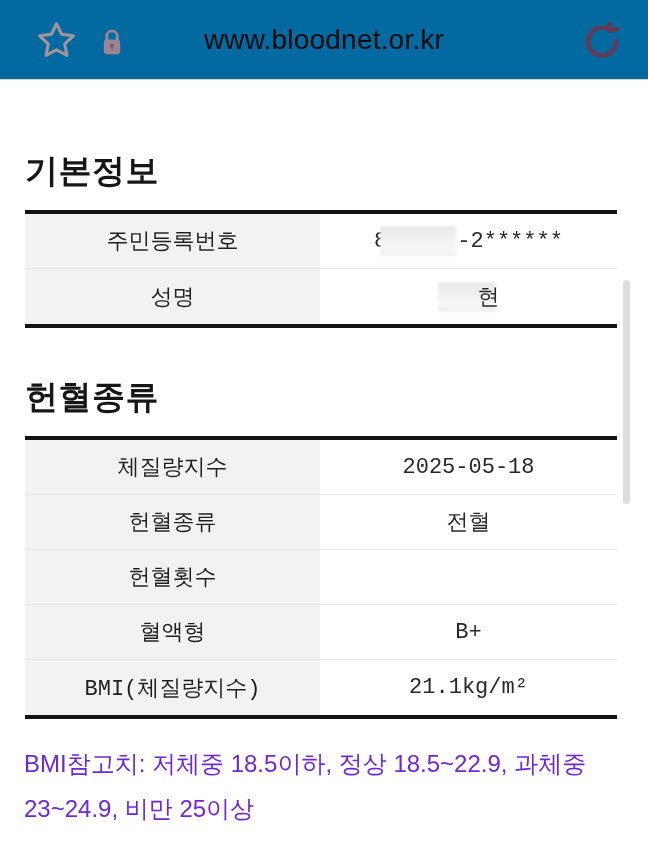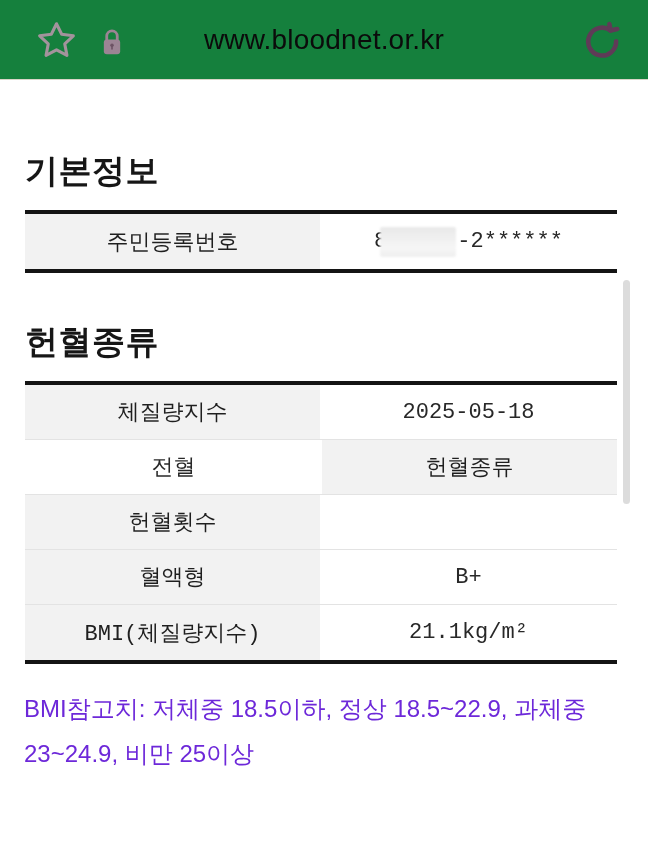--- a/index.html
+++ b/index.html
@@ -5,21 +5,21 @@
   * { margin:0; padding:0; box-sizing:border-box; }
   html,body { width:648px; height:860px; }
   body {
     font-family:"Liberation Sans","DejaVu Sans",sans-serif;
     background:#ffffff; position:relative; overflow:hidden;
   }
 
   
   .topbar {
     position:absolute; left:0; top:0; width:648px; height:80px;
-    background:#15803d; border-bottom:1px solid #d9d5c9;
+    background:#0369a1; border-bottom:1px solid #d9d5c9;
   }
   .topbar .icon-btn { position:absolute; background:none; border:none; cursor:pointer; padding:0; line-height:0; }
   .star-btn   { left:33px; top:18px; }
   .lock-wrap  { position:absolute; left:98px; top:26px; line-height:0; }
   .reload-btn { right:24px; top:19px; }
   .urlbox {
     position:absolute; left:0; top:0; width:648px; height:80px;
     display:flex; align-items:center; justify-content:center;
     font-size:28px; font-weight:500; color:#0b0b0b; letter-spacing:.2px;
   }
@@ -101,32 +101,39 @@
 
   <div class="tbl">
     <div class="row">
       <div class="cell label">주민등록번호</div>
       <div class="cell value">
         <span>8</span>
         <span class="blur blur-rrn"></span>
         <span>-2******</span>
       </div>
     </div>
+    <div class="row">
+      <div class="cell label">성명</div>
+      <div class="cell value">
+        <span class="blur blur-name"></span>
+        <span class="name-suffix">현</span>
+      </div>
+    </div>
   </div>
 
   <h1 class="sec-title second">헌혈종류</h1>
 
   <div class="tbl">
     <div class="row">
       <div class="cell label">체질량지수</div>
       <div class="cell value">2025-05-18</div>
     </div>
     <div class="row">
+      <div class="cell label">헌혈종류</div>
       <div class="cell value">전혈</div>
-      <div class="cell label">헌혈종류</div>
     </div>
     <div class="row">
       <div class="cell label">헌혈횟수</div>
     </div>
     <div class="row">
       <div class="cell label">혈액형</div>
       <div class="cell value">B+</div>
     </div>
     <div class="row">
       <div class="cell label">BMI(체질량지수)</div>

